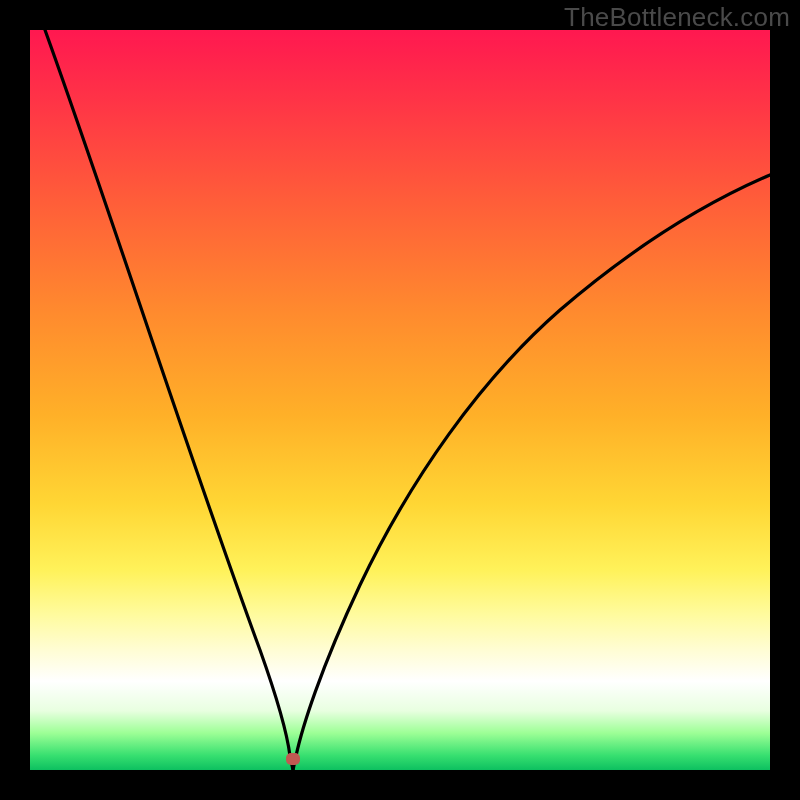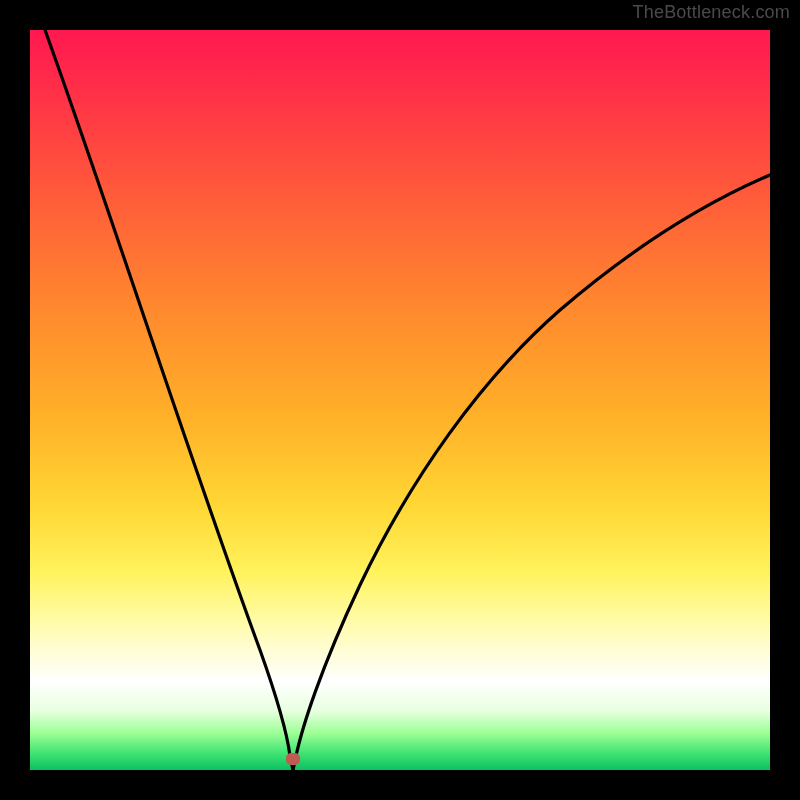--- a/index.html
+++ b/index.html
@@ -15,21 +15,21 @@
     position: relative;
     width: 800px;
     height: 800px;
     background: #000;
   }
   .watermark {
     position: absolute;
     top: 2px;
     right: 10px;
     color: #4a4a4a;
-    font-size: 18px;
+    font-size: 26px;
     font-weight: 500;
     letter-spacing: 0.2px;
     z-index: 5;
   }
   .plot {
     position: absolute;
     left: 30px;
     top: 30px;
     width: 740px;
     height: 740px;

